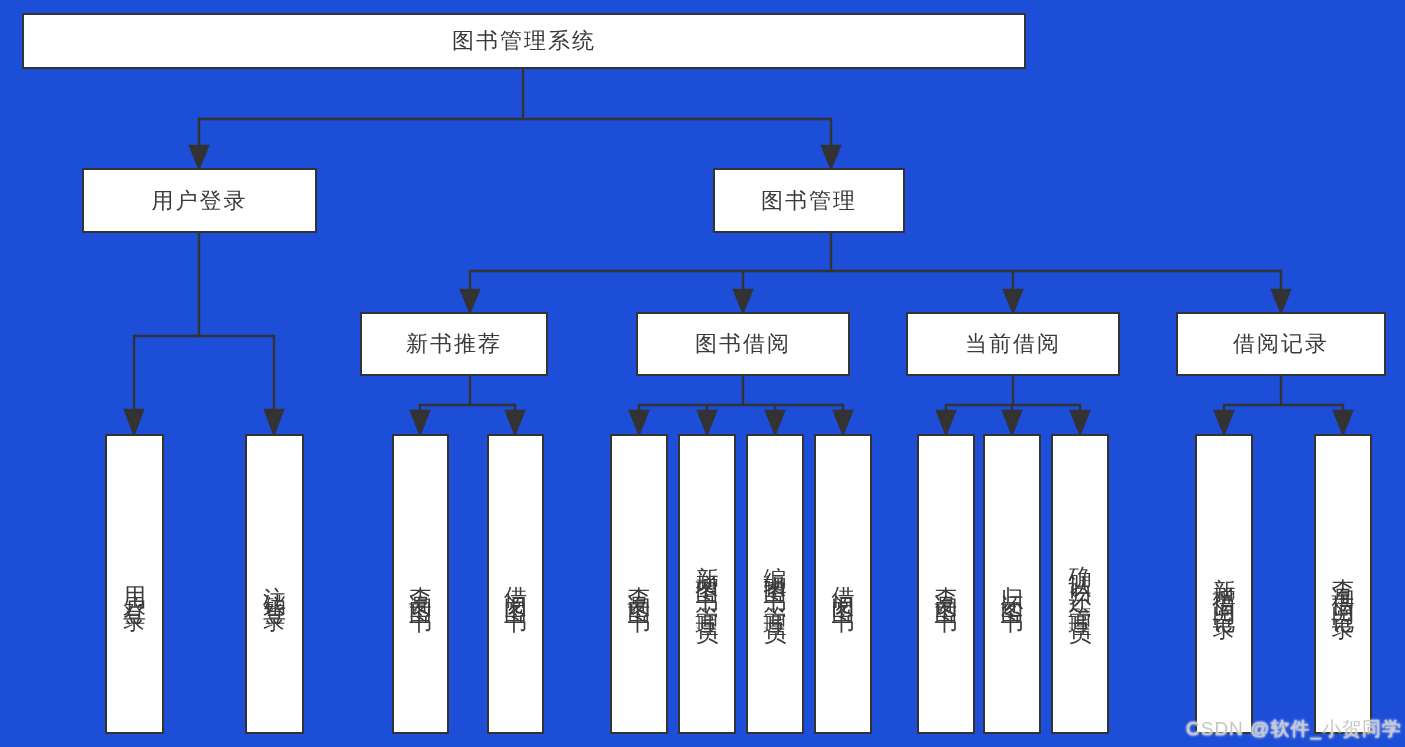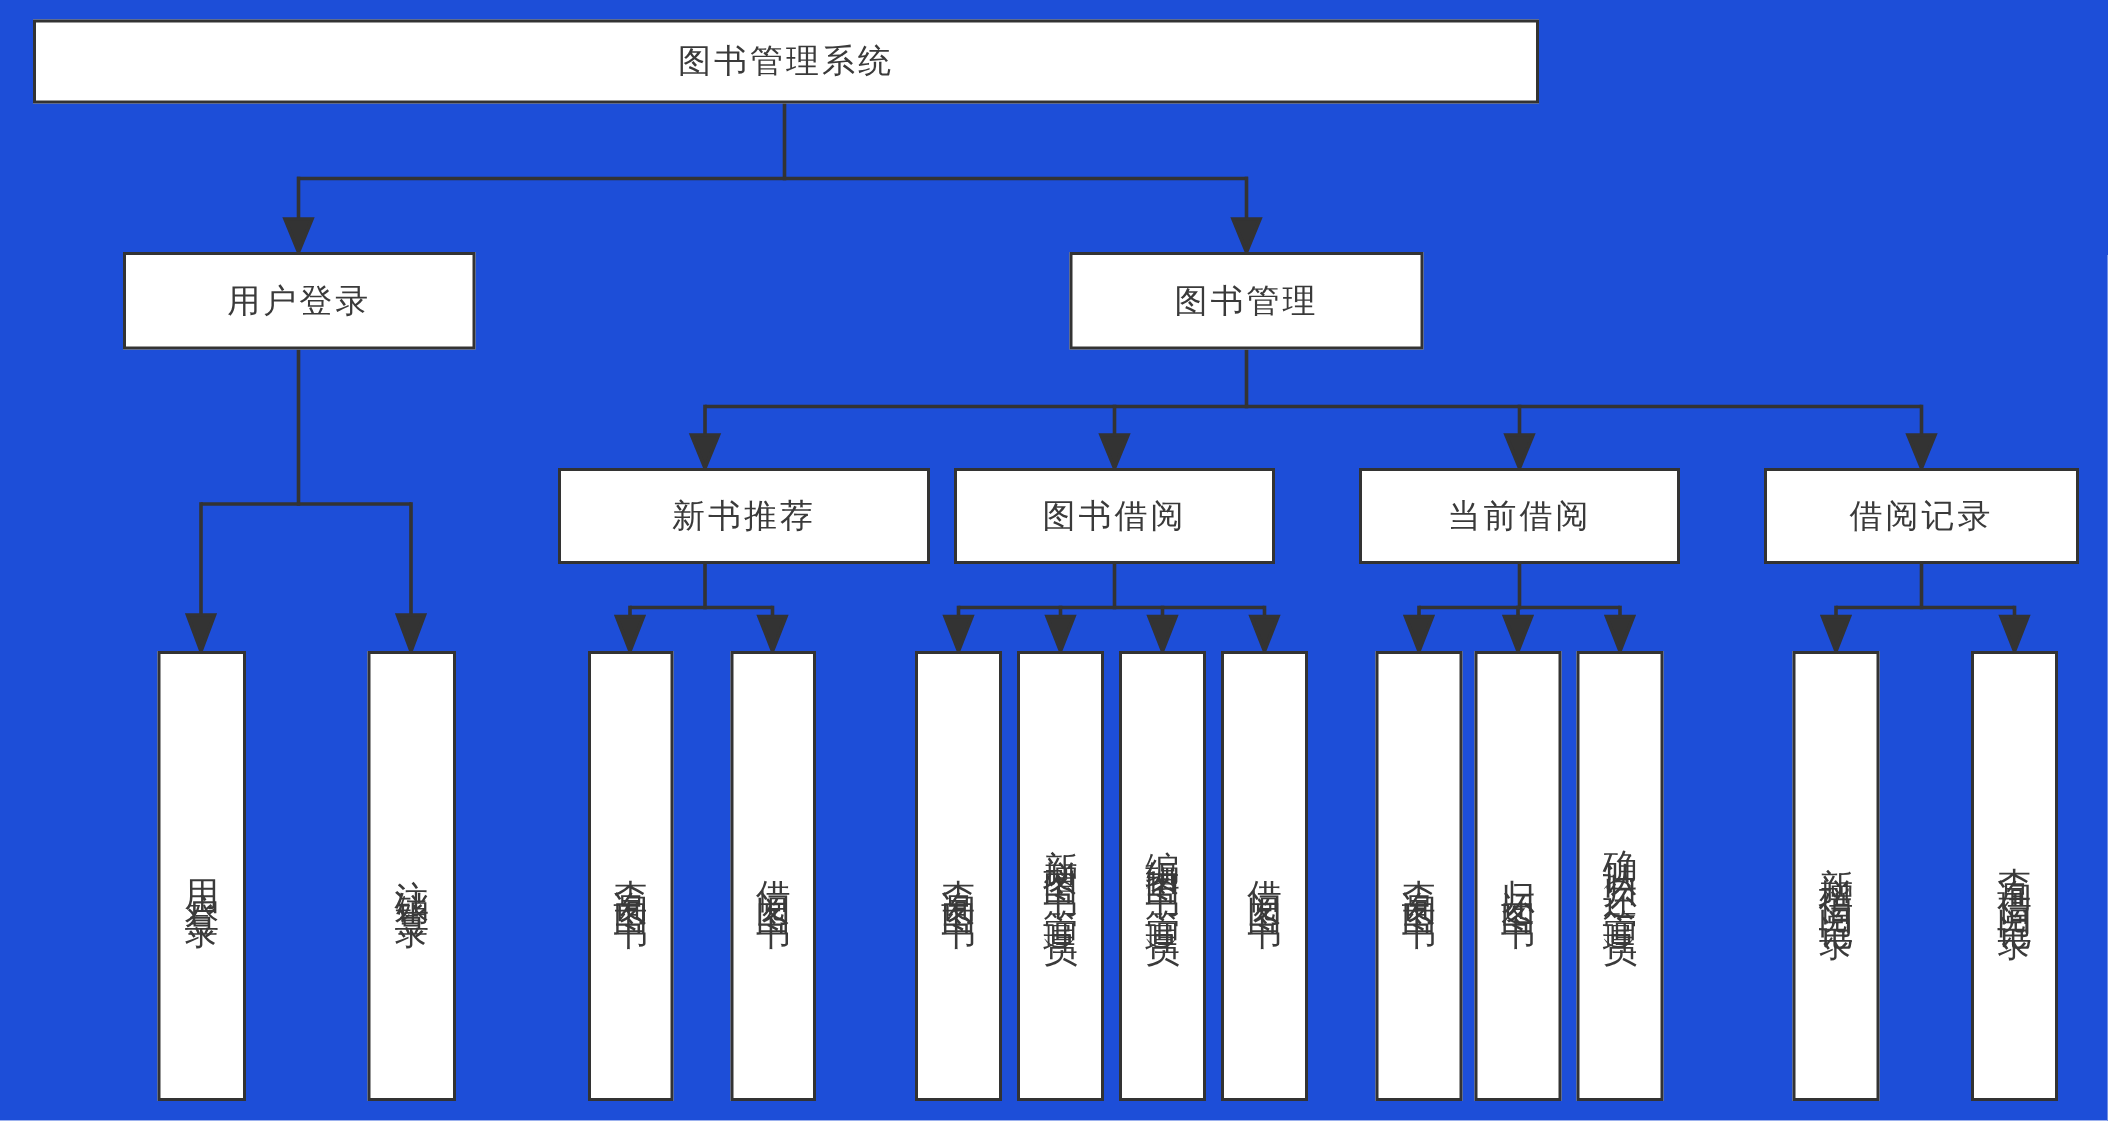--- a/index.html
+++ b/index.html
@@ -141,25 +141,25 @@
     </g>
   </svg>
 
   <div class="hbox" style="left:22px; top:13px; width:1004px; height:56px;">
     <span class="lbl">图书管理系统</span>
   </div>
 
   <div class="hbox" style="left:82px; top:168px; width:235px; height:65px;">
     <span class="lbl">用户登录</span>
   </div>
-  <div class="hbox" style="left:713px; top:168px; width:236px; height:65px;">
+  <div class="hbox" style="left:713px; top:168px; width:192px; height:65px;">
     <span class="lbl">图书管理</span>
   </div>
 
-  <div class="hbox" style="left:372px; top:312px; width:248px; height:64px;">
+  <div class="hbox" style="left:360px; top:312px; width:188px; height:64px;">
     <span class="lbl">新书推荐</span>
   </div>
   <div class="hbox" style="left:906px; top:312px; width:214px; height:64px;">
     <span class="lbl">当前借阅</span>
   </div>
   <div class="hbox" style="left:636px; top:312px; width:214px; height:64px;">
     <span class="lbl">图书借阅</span>
   </div>
   <div class="hbox" style="left:1176px; top:312px; width:210px; height:64px;">
     <span class="lbl">借阅记录</span>
@@ -202,14 +202,15 @@
     <span class="vlbl">确认归还（管理员）</span>
   </div>
 
   <div class="vbox" style="left:1195px; width:58px;">
     <span class="vlbl">新增借阅记录</span>
   </div>
   <div class="vbox" style="left:1314px; width:58px;">
     <span class="vlbl">查询借阅记录</span>
   </div>
 
+  <div class="watermark">CSDN @软件_小贺同学</div>
 
 </div>
 
 </body></html>

